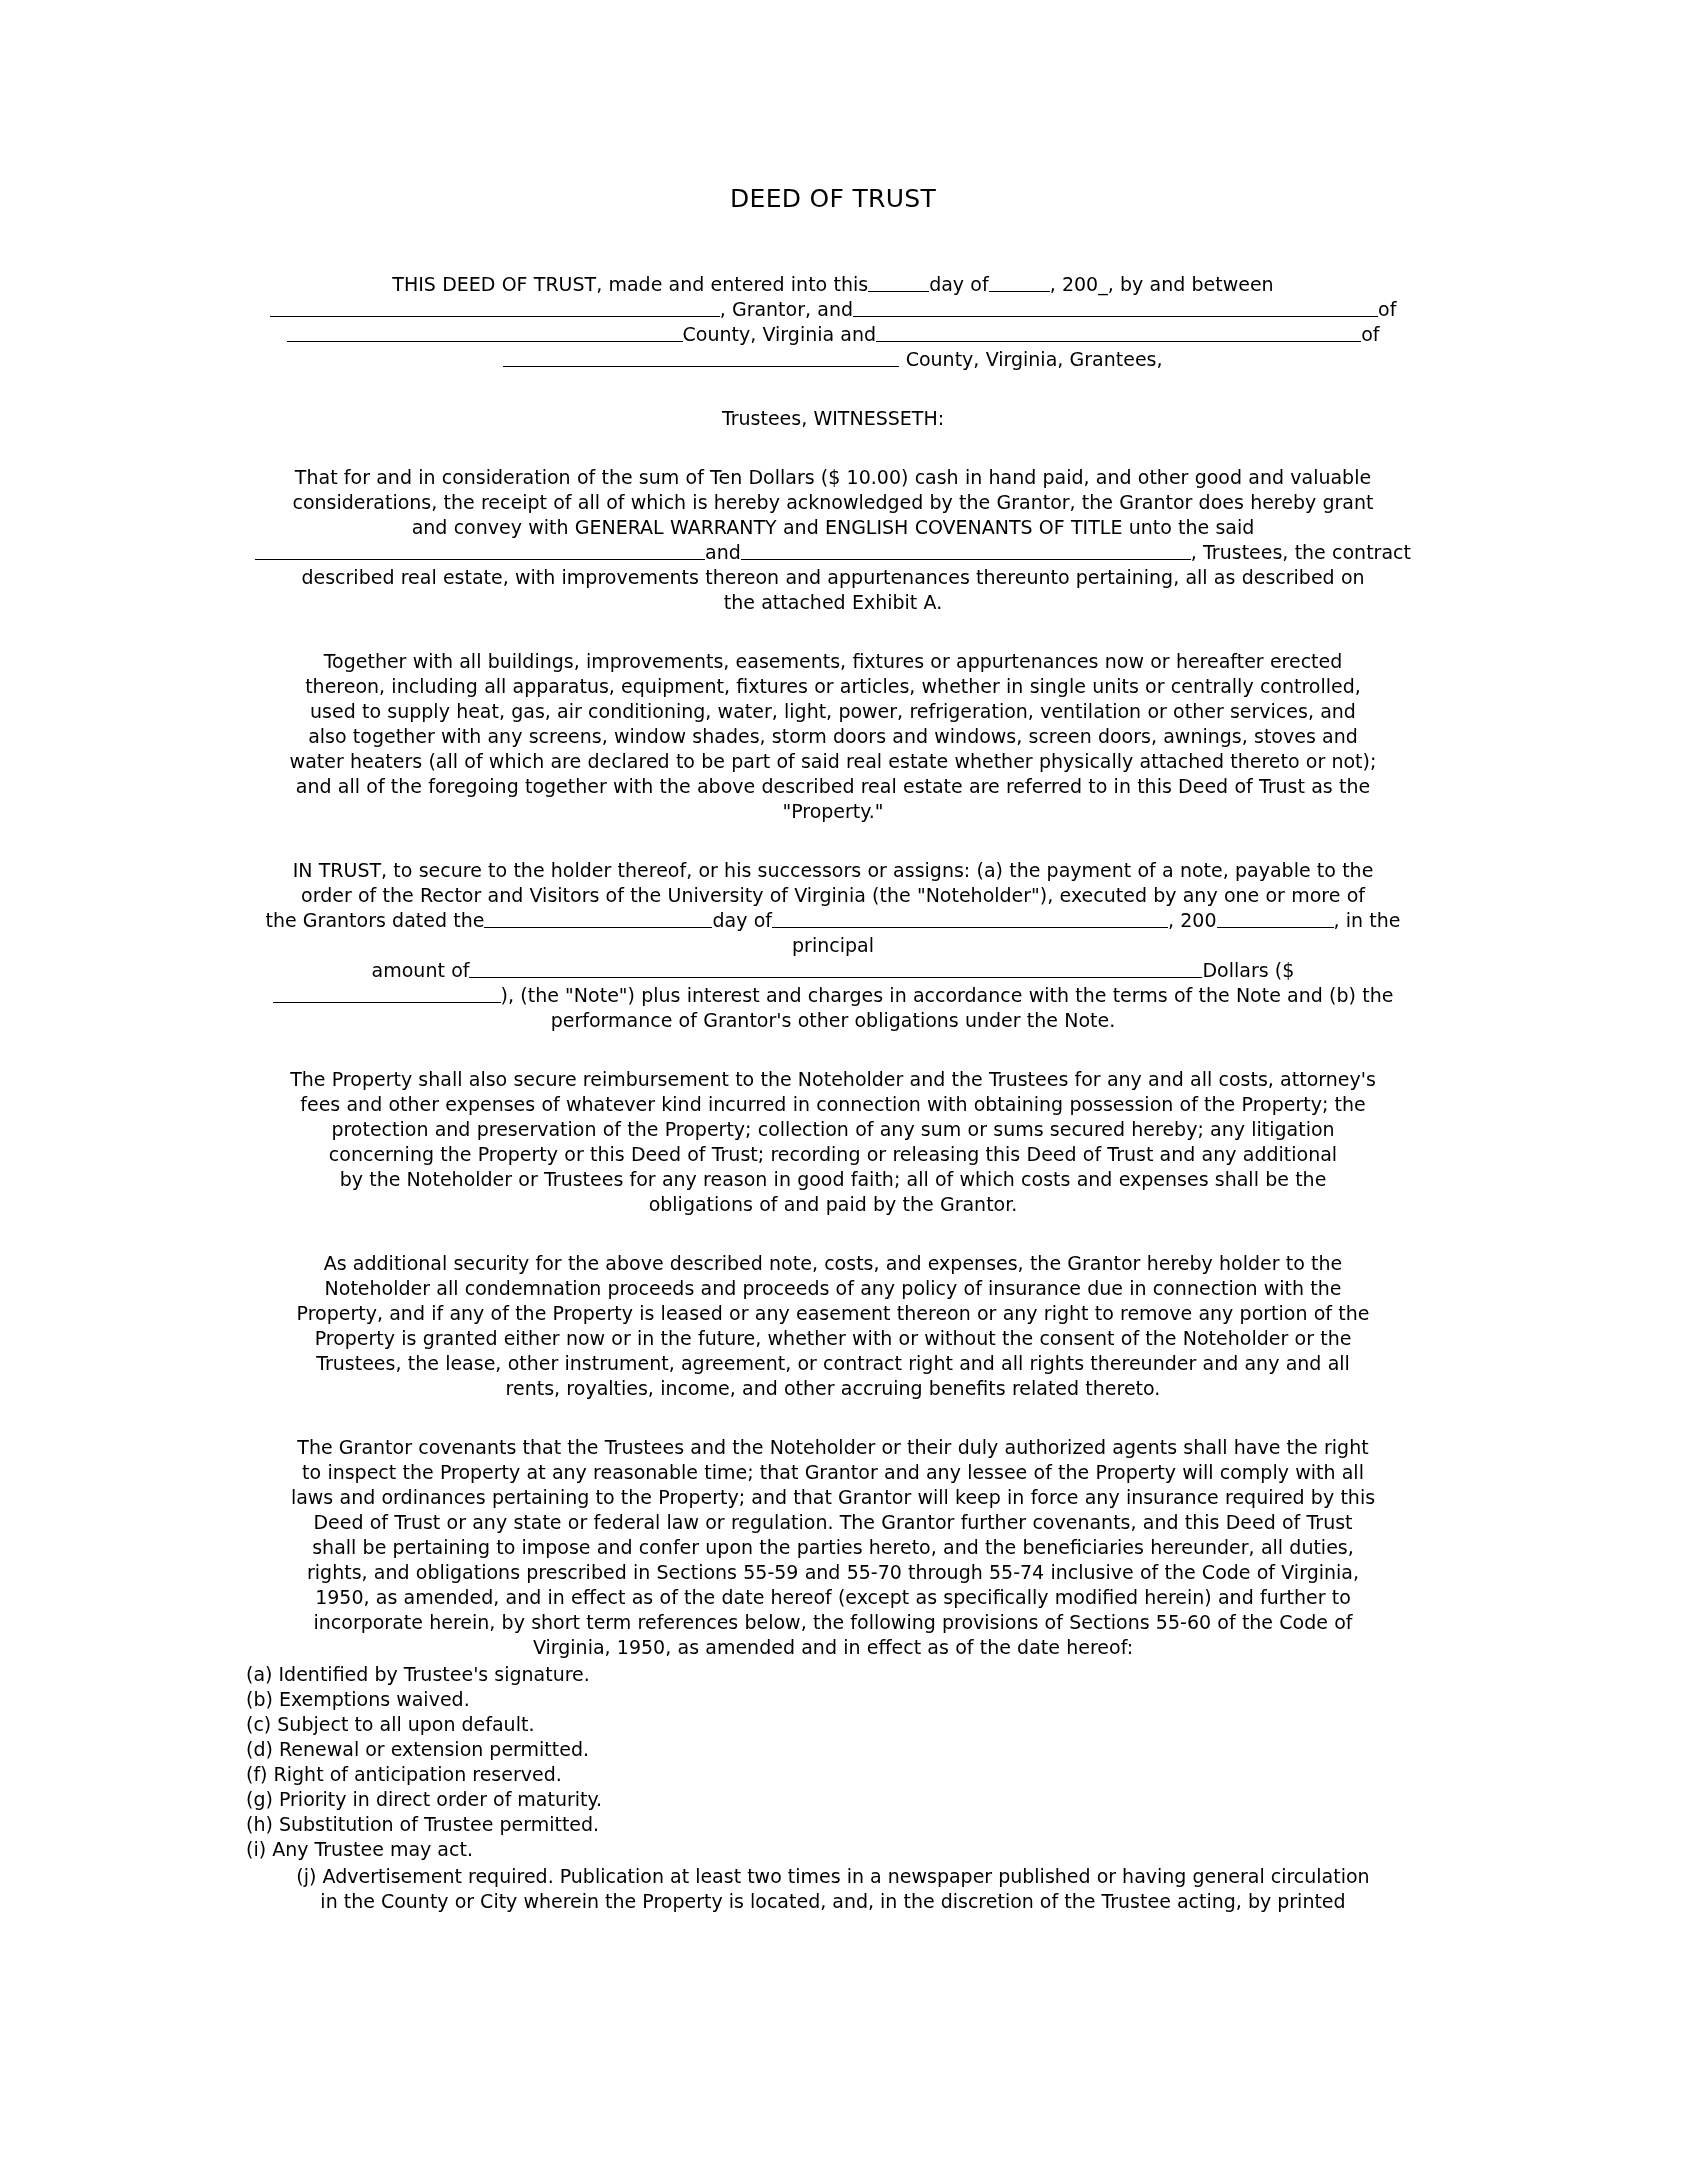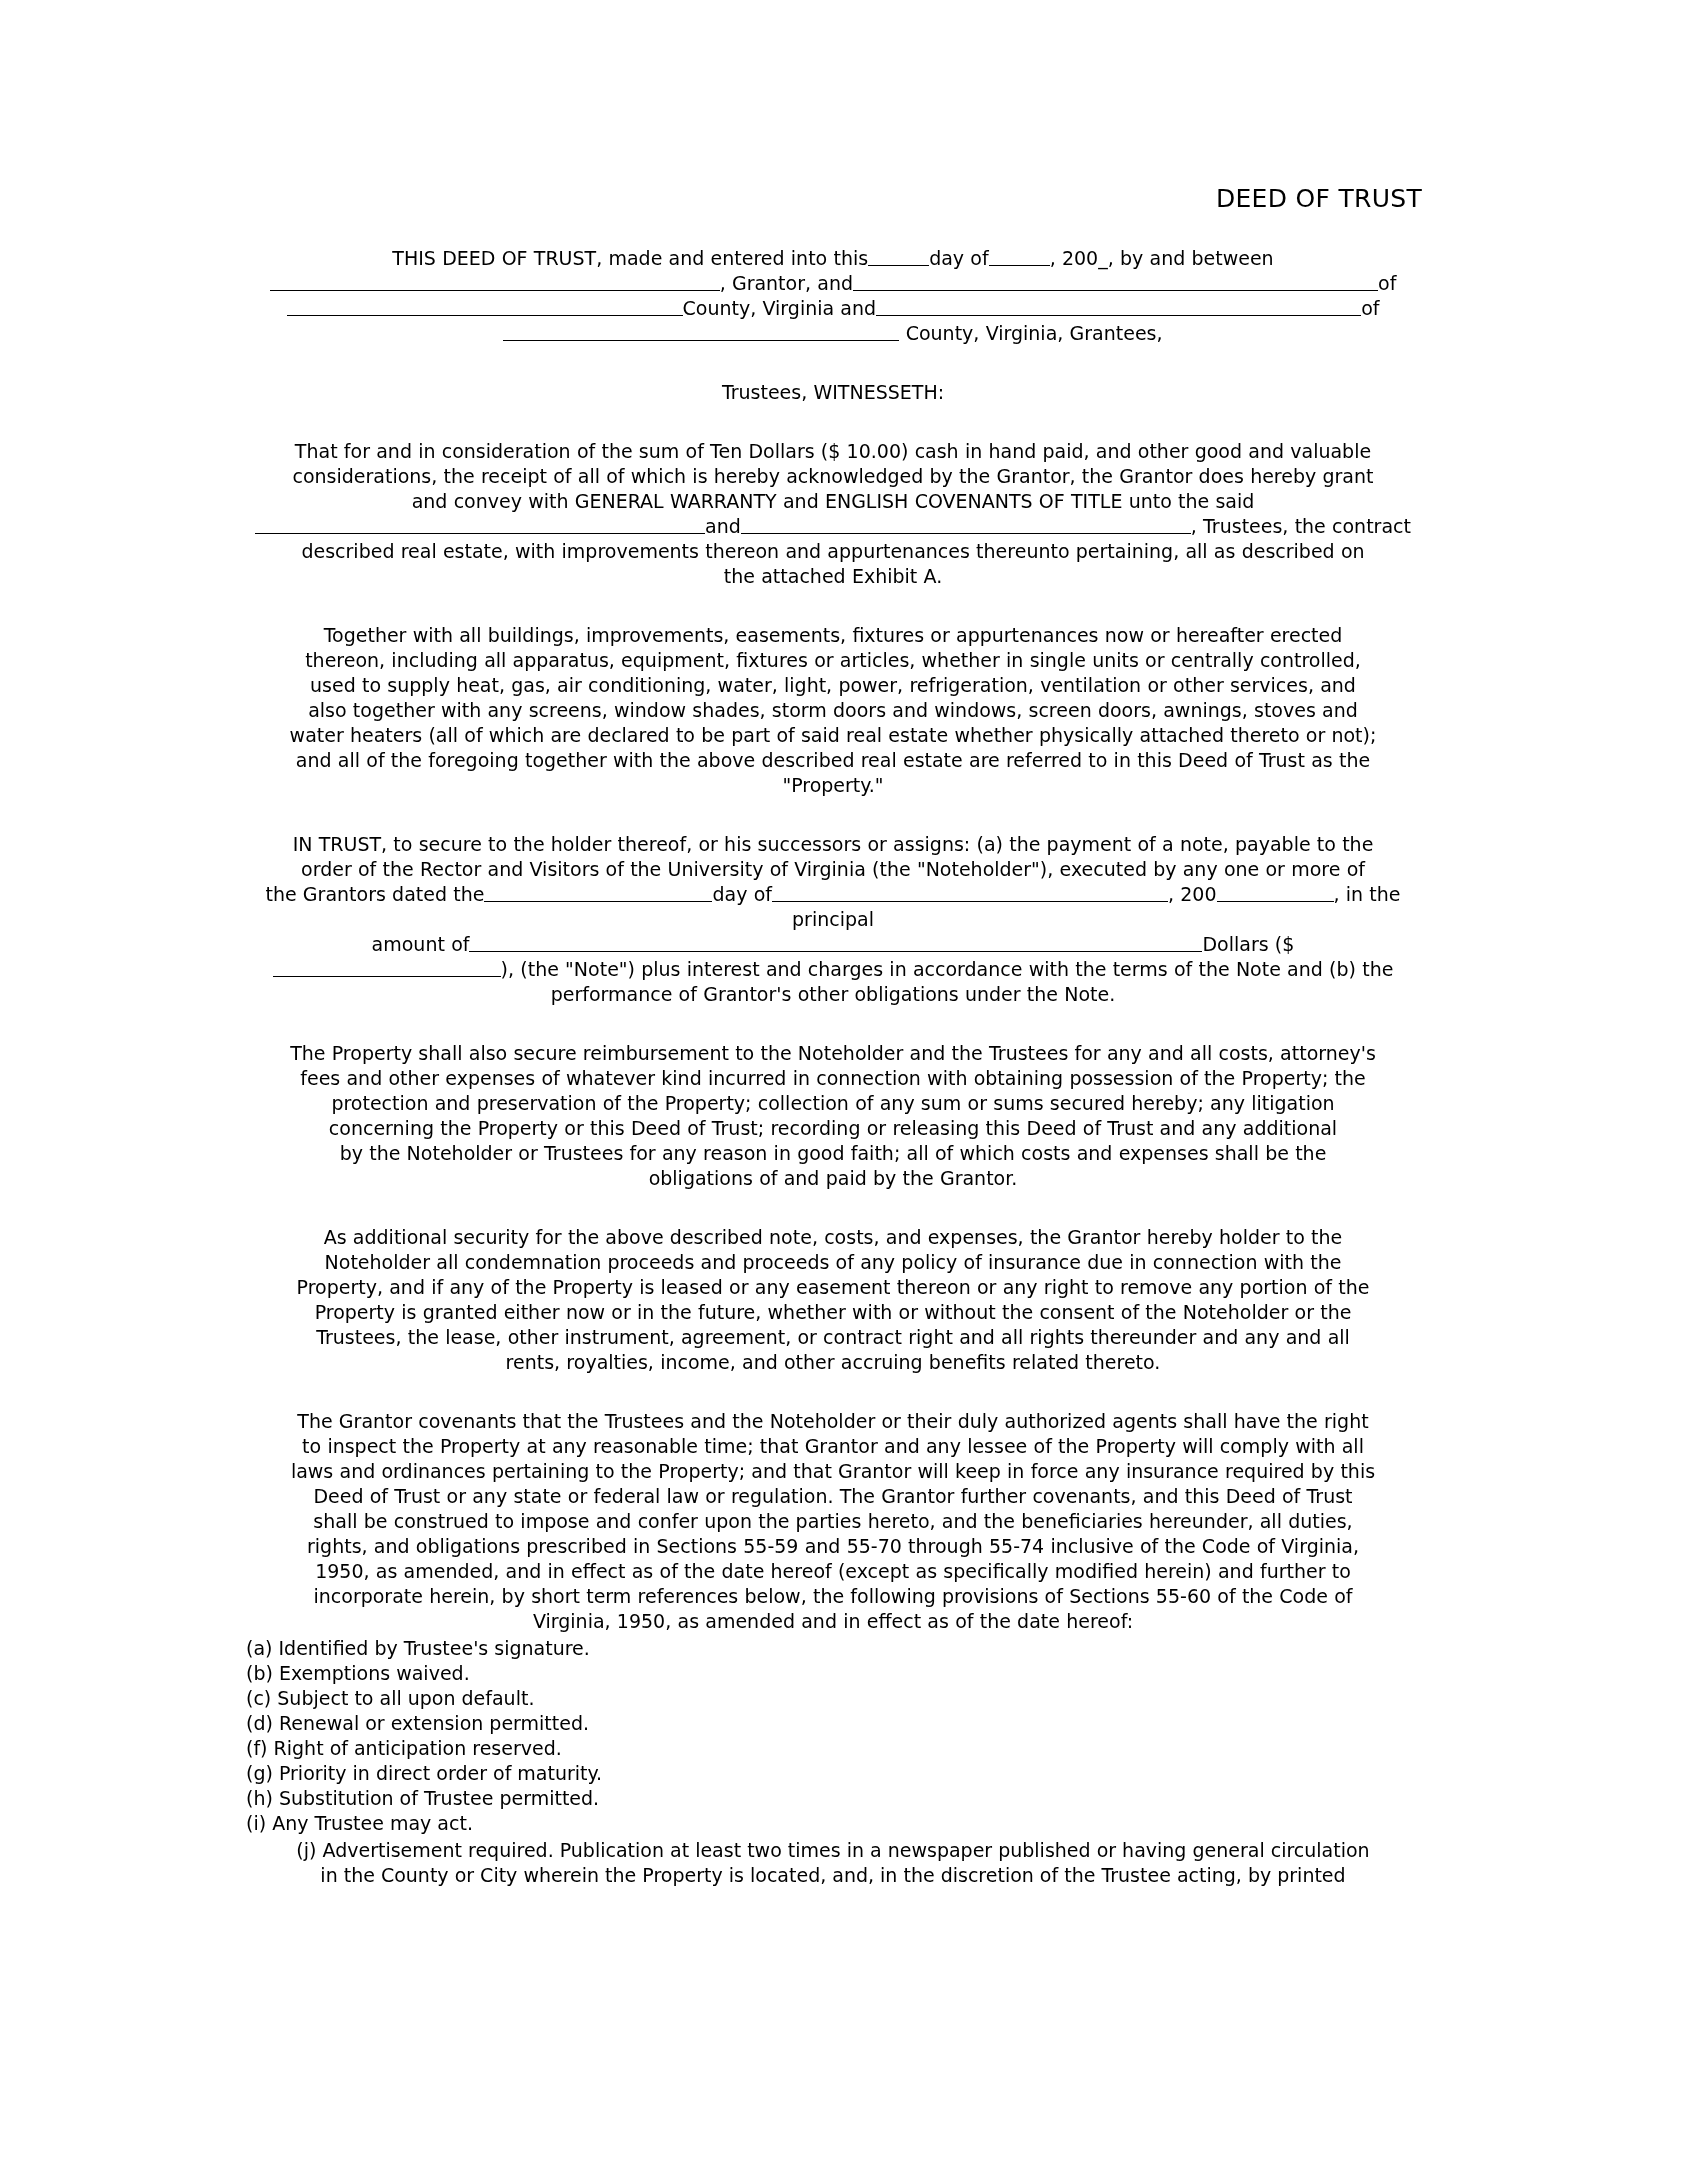--- a/index.html
+++ b/index.html
@@ -21,25 +21,25 @@
     box-sizing: border-box;
     overflow: hidden;
   }
   .content {
     position: absolute;
     left: 244px;
     top: 184px;
     width: 1178px;
   }
   .doc-title {
-    text-align: right;
+    text-align: center;
     font-size: 25px;
     line-height: 1.2;
     letter-spacing: 0.3px;
-    margin: 0 0 32px 0;
+    margin: 0 0 58px 0;
     font-weight: normal;
   }
   .para {
     font-size: 19px;
     line-height: 25px;
     margin: 0 0 34px 0;
     text-align: left;
     word-spacing: 0.2px;
   }
   .para.tight {
@@ -133,21 +133,21 @@
       <span class="line">Property is granted either now or in the future, whether with or without the consent of the Noteholder or the</span>
       <span class="line">Trustees, the lease, other instrument, agreement, or contract right and all rights thereunder and any and all</span>
       <span class="line">rents, royalties, income, and other accruing benefits related thereto.</span>
     </div>
 
     <div class="para tight">
       <span class="line">The Grantor covenants that the Trustees and the Noteholder or their duly authorized agents shall have the right</span>
       <span class="line">to inspect the Property at any reasonable time; that Grantor and any lessee of the Property will comply with all</span>
       <span class="line">laws and ordinances pertaining to the Property; and that Grantor will keep in force any insurance required by this</span>
       <span class="line">Deed of Trust or any state or federal law or regulation. The Grantor further covenants, and this Deed of Trust</span>
-      <span class="line">shall be construed to impose and confer upon the parties hereto, and the beneficiaries hereunder, all duties,</span>
+      <span class="line">shall be pertaining to impose and confer upon the parties hereto, and the beneficiaries hereunder, all duties,</span>
       <span class="line">rights, and obligations prescribed in Sections 55-59 and 55-70 through 55-74 inclusive of the Code of Virginia,</span>
       <span class="line">1950, as amended, and in effect as of the date hereof (except as specifically modified herein) and further to</span>
       <span class="line">incorporate herein, by short term references below, the following provisions of Sections 55-60 of the Code of</span>
       <span class="line">Virginia, 1950, as amended and in effect as of the date hereof:</span>
     </div>
 
     <div class="list-block">
       <span class="li">(a) Identified by Trustee's signature.</span>
       <span class="li">(b) Exemptions waived.</span>
       <span class="li">(c) Subject to all upon default.</span>

